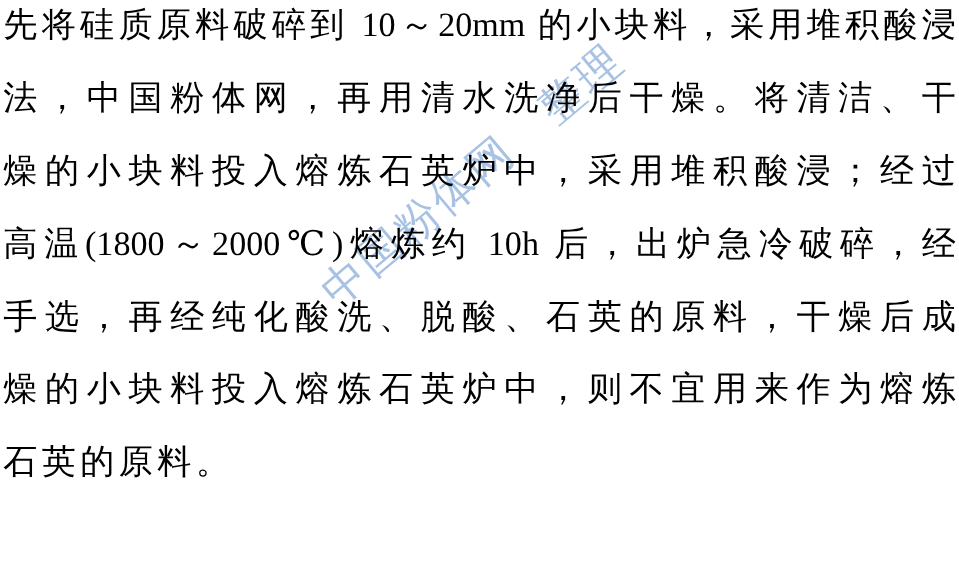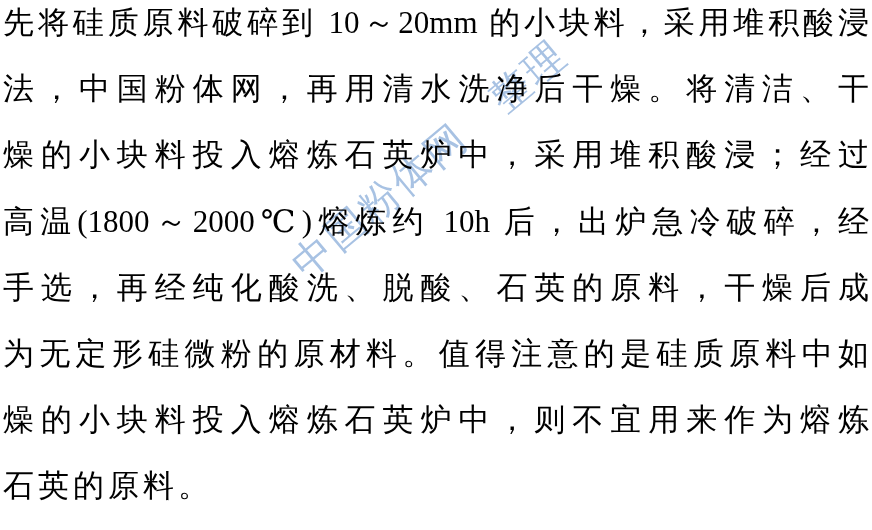--- a/index.html
+++ b/index.html
@@ -62,18 +62,17 @@
 <div class="page">
 
   <div class="watermark">中国粉体网　整理</div>
 
   <div class="text-block">
     <div class="line">先将硅质原料破碎到 10～20mm 的小块料，采用堆积酸浸</div>
     <div class="line">法，中国粉体网，再用清水洗净后干燥。将清洁、干</div>
     <div class="line">燥的小块料投入熔炼石英炉中，采用堆积酸浸；经过</div>
     <div class="line">高温(1800～2000℃)熔炼约 10h 后，出炉急冷破碎，经</div>
     <div class="line">手选，再经纯化酸洗、脱酸、石英的原料，干燥后成</div>
-    <div class="line">为无定形硅微粉的原材料。值得注意的是硅质原料中如</div>
     <div class="line">燥的小块料投入熔炼石英炉中，则不宜用来作为熔炼</div>
     <div class="line last-line">石英的原料。</div>
   </div>
 
 </div>
 
 </body></html>

